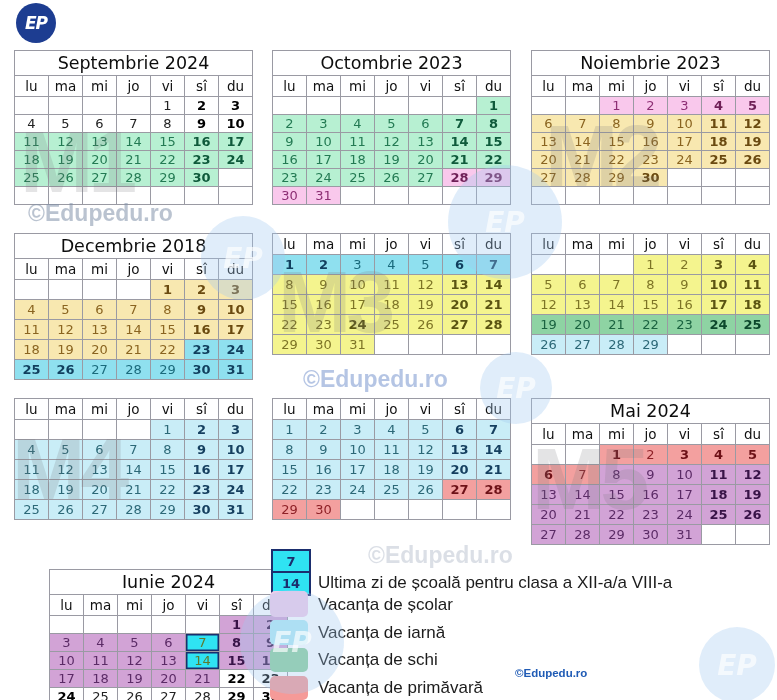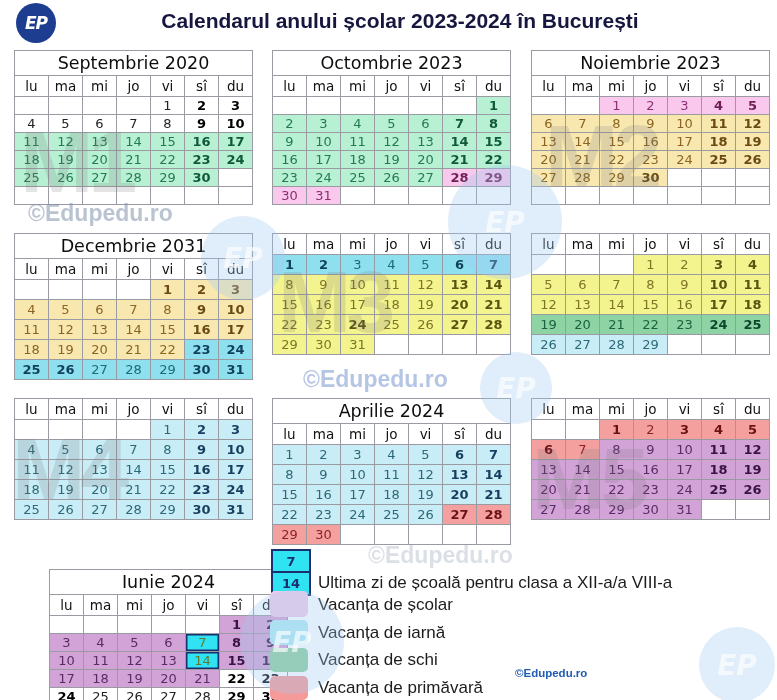--- a/index.html
+++ b/index.html
@@ -32,27 +32,26 @@
         color:rgba(120,120,126,0.20);letter-spacing:-5px;line-height:1;}
   .wm-t{font-family:"Liberation Sans",sans-serif;font-weight:700;font-size:23px;}
   .wm-ep{border-radius:50%;background:rgba(162,200,240,0.33);display:flex;align-items:center;
         justify-content:center;color:rgba(255,255,255,0.65);font-weight:800;font-style:italic;font-size:28px;}
 </style>
 </head>
 <body>
 
 <div id="stage">
   <div class="logo">EP</div>
-  <div class="app-title">Calendarul anului școlar 2023-2024 în București</div>
 
   <div id="calendars">
       <table class="cal" style="left: 14px; top: 50px;">
         <tbody>
           <tr>
-            <td class="mtitle" colspan="7">Septembrie 2020</td>
+            <td class="mtitle" colspan="7">Septembrie 2024</td>
           </tr>
           <tr>
             <th class="wd">lu</th>
             <th class="wd">ma</th>
             <th class="wd">mi</th>
             <th class="wd">jo</th>
             <th class="wd">vi</th>
             <th class="wd">sî</th>
             <th class="wd">du</th>
           </tr>
@@ -248,21 +247,21 @@
             <td class="day"></td>
             <td class="day"></td>
             <td class="day"></td>
             <td class="day"></td>
           </tr>
         </tbody>
       </table>
       <table class="cal" style="left: 14px; top: 233px;">
         <tbody>
           <tr>
-            <td class="mtitle" colspan="7">Decembrie 2031</td>
+            <td class="mtitle" colspan="7">Decembrie 2018</td>
           </tr>
           <tr>
             <th class="wd">lu</th>
             <th class="wd">ma</th>
             <th class="wd">mi</th>
             <th class="wd">jo</th>
             <th class="wd">vi</th>
             <th class="wd">sî</th>
             <th class="wd">du</th>
           </tr>
@@ -483,23 +482,20 @@
             <td class="day" style="background:#c9edf7;color:#2c6877;">28</td>
             <td class="day" style="background:#c9edf7;color:#2c6877;">29</td>
             <td class="day b" style="background:#c9edf7;color:#153f5f;">30</td>
             <td class="day b" style="background:#c9edf7;color:#153f5f;">31</td>
           </tr>
         </tbody>
       </table>
       <table class="cal" style="left: 272px; top: 398px;">
         <tbody>
           <tr>
-            <td class="mtitle" colspan="7">Aprilie 2024</td>
-          </tr>
-          <tr>
             <th class="wd">lu</th>
             <th class="wd">ma</th>
             <th class="wd">mi</th>
             <th class="wd">jo</th>
             <th class="wd">vi</th>
             <th class="wd">sî</th>
             <th class="wd">du</th>
           </tr>
           <tr style="height:20px">
             <td class="day" style="background:#c9edf7;color:#2c6877;">1</td>
@@ -543,20 +539,23 @@
             <td class="day"></td>
             <td class="day"></td>
             <td class="day"></td>
             <td class="day"></td>
             <td class="day"></td>
           </tr>
         </tbody>
       </table>
       <table class="cal" style="left: 531px; top: 398px;">
         <tbody>
+          <tr>
+            <td class="mtitle" colspan="7">Mai 2024</td>
+          </tr>
           <tr>
             <th class="wd">lu</th>
             <th class="wd">ma</th>
             <th class="wd">mi</th>
             <th class="wd">jo</th>
             <th class="wd">vi</th>
             <th class="wd">sî</th>
             <th class="wd">du</th>
           </tr>
           <tr style="height:20px">

